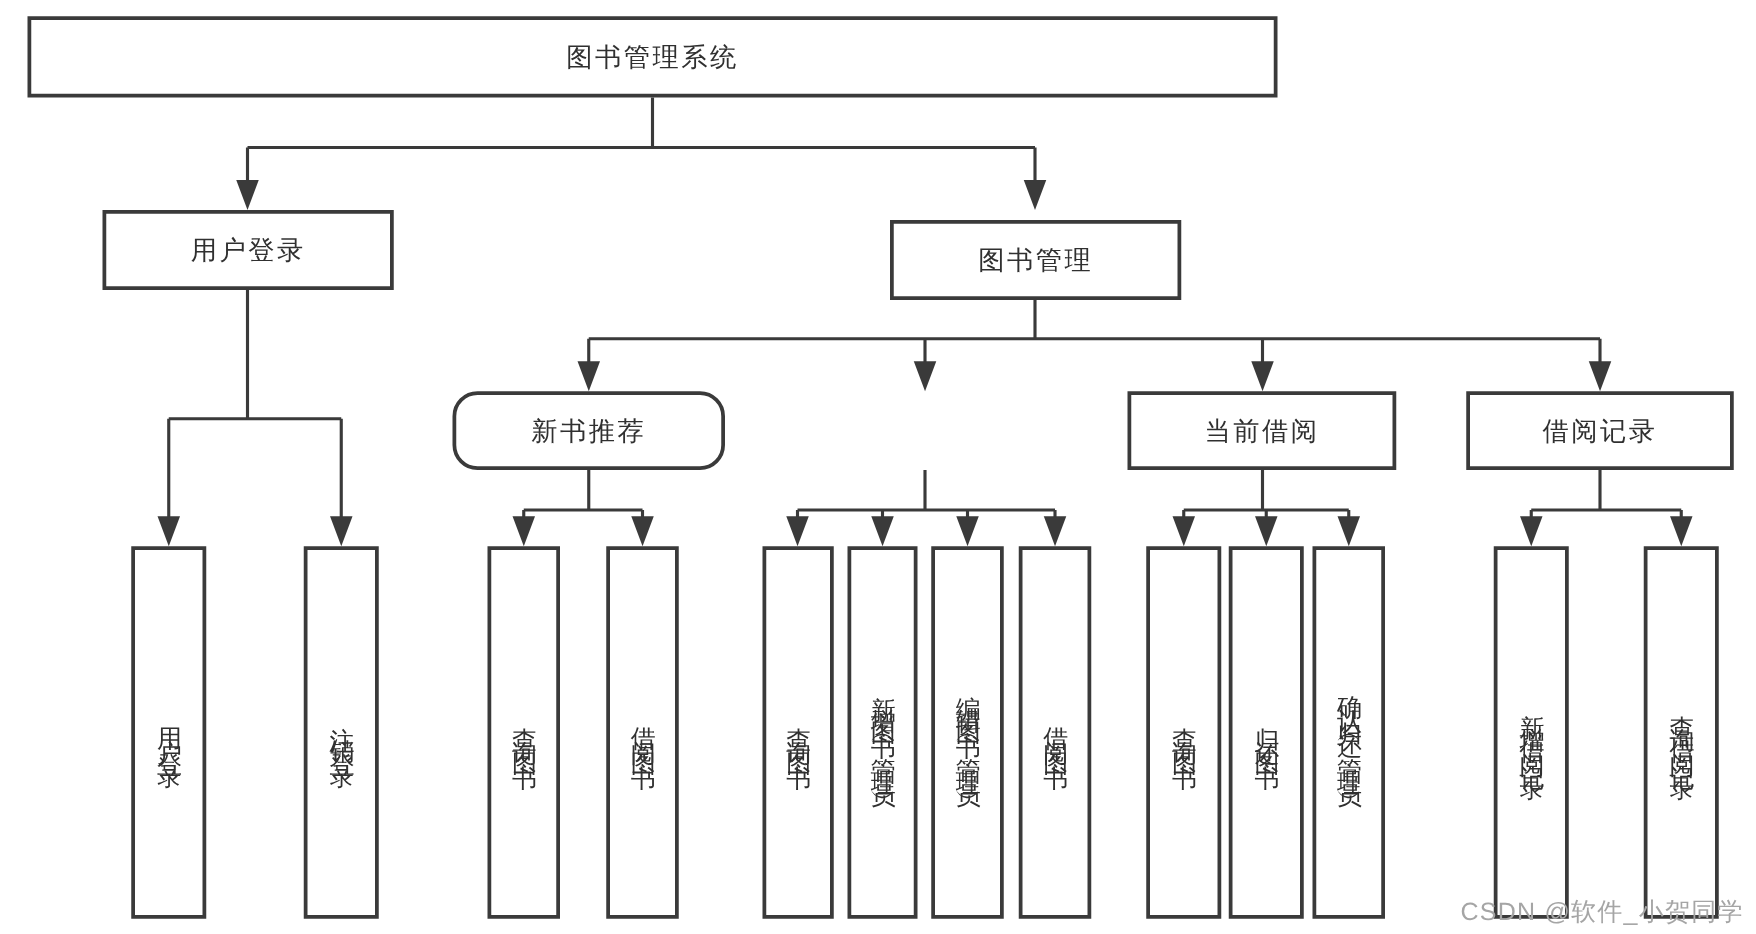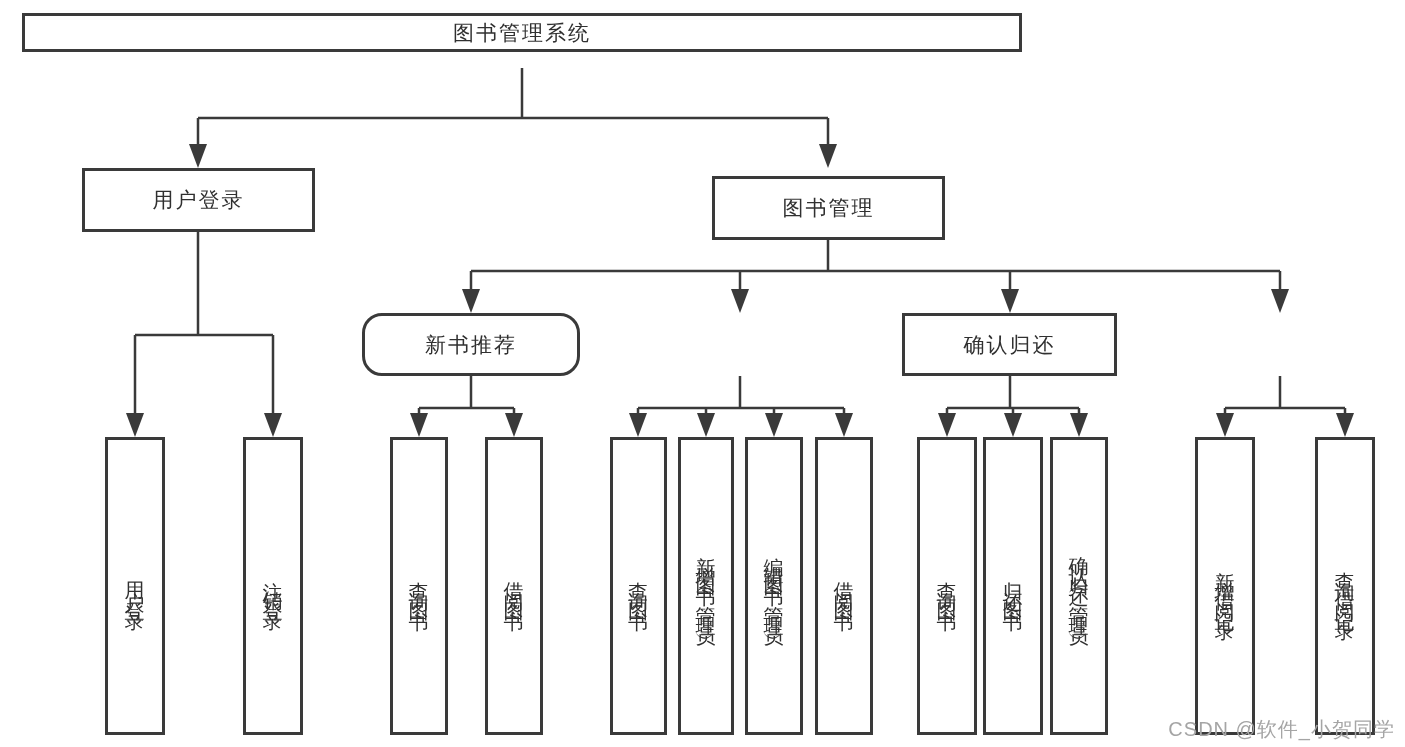--- a/index.html
+++ b/index.html
@@ -84,36 +84,39 @@
       <polygon points="765,413 783,413 774,437"></polygon>
       <polygon points="835,413 853,413 844,437"></polygon>
       <polygon points="938,413 956,413 947,437"></polygon>
       <polygon points="1004,413 1022,413 1013,437"></polygon>
       <polygon points="1070,413 1088,413 1079,437"></polygon>
       <polygon points="1216,413 1234,413 1225,437"></polygon>
       <polygon points="1336,413 1354,413 1345,437"></polygon>
     </g>
   </svg>
 
-  <div class="node" style="left:22px;top:13px;width:1000px;height:39px;">
+  <div class="node" style="left:22px;top:13px;width:1000px;height:65px;">
     <span class="hlabel">图书管理系统</span>
   </div>
 
   <div class="node" style="left:82px;top:168px;width:233px;height:64px;">
     <span class="hlabel">用户登录</span>
   </div>
   <div class="node" style="left:712px;top:176px;width:233px;height:64px;">
     <span class="hlabel">图书管理</span>
   </div>
 
   <div class="node" style="left:362px;top:313px;width:218px;height:63px;border-radius:20px;">
     <span class="hlabel">新书推荐</span>
   </div>
   <div class="node" style="left:902px;top:313px;width:215px;height:63px;">
-    <span class="hlabel">确认归还</span>
+    <span class="hlabel">当前借阅</span>
+  </div>
+  <div class="node" style="left:1173px;top:313px;width:214px;height:63px;">
+    <span class="hlabel">借阅记录</span>
   </div>
 
   <div class="node" style="left:105px;top:437px;width:60px;height:298px;">
     <span class="vtext">用户登录</span>
   </div>
   <div class="node" style="left:243px;top:437px;width:60px;height:298px;">
     <span class="vtext">注销登录</span>
   </div>
 
   <div class="node" style="left:390px;top:437px;width:58px;height:298px;">

